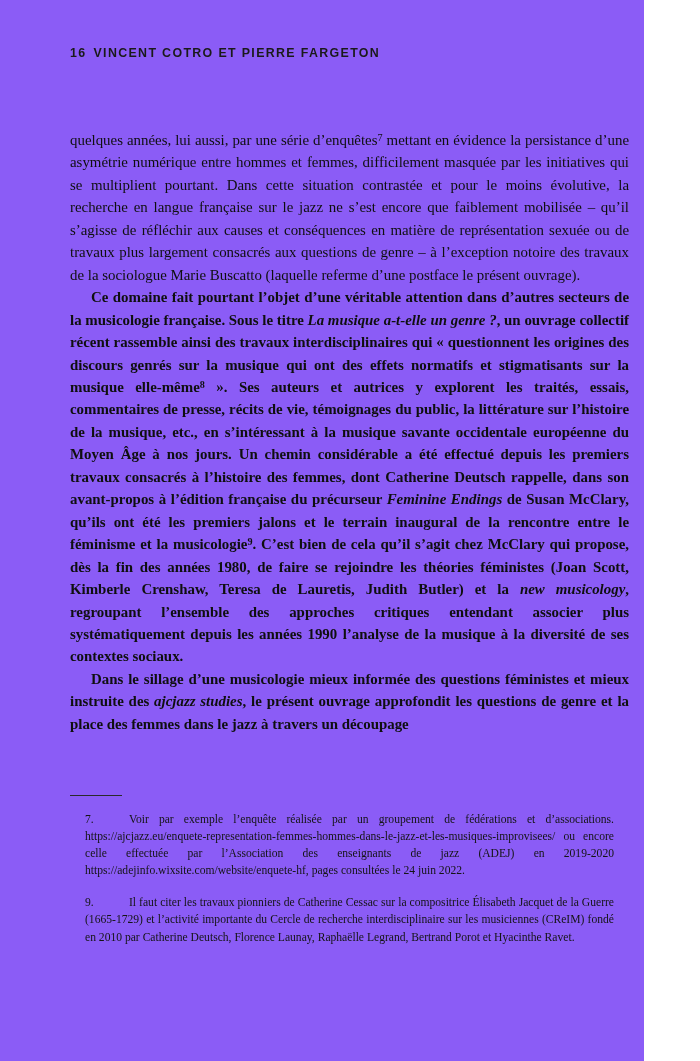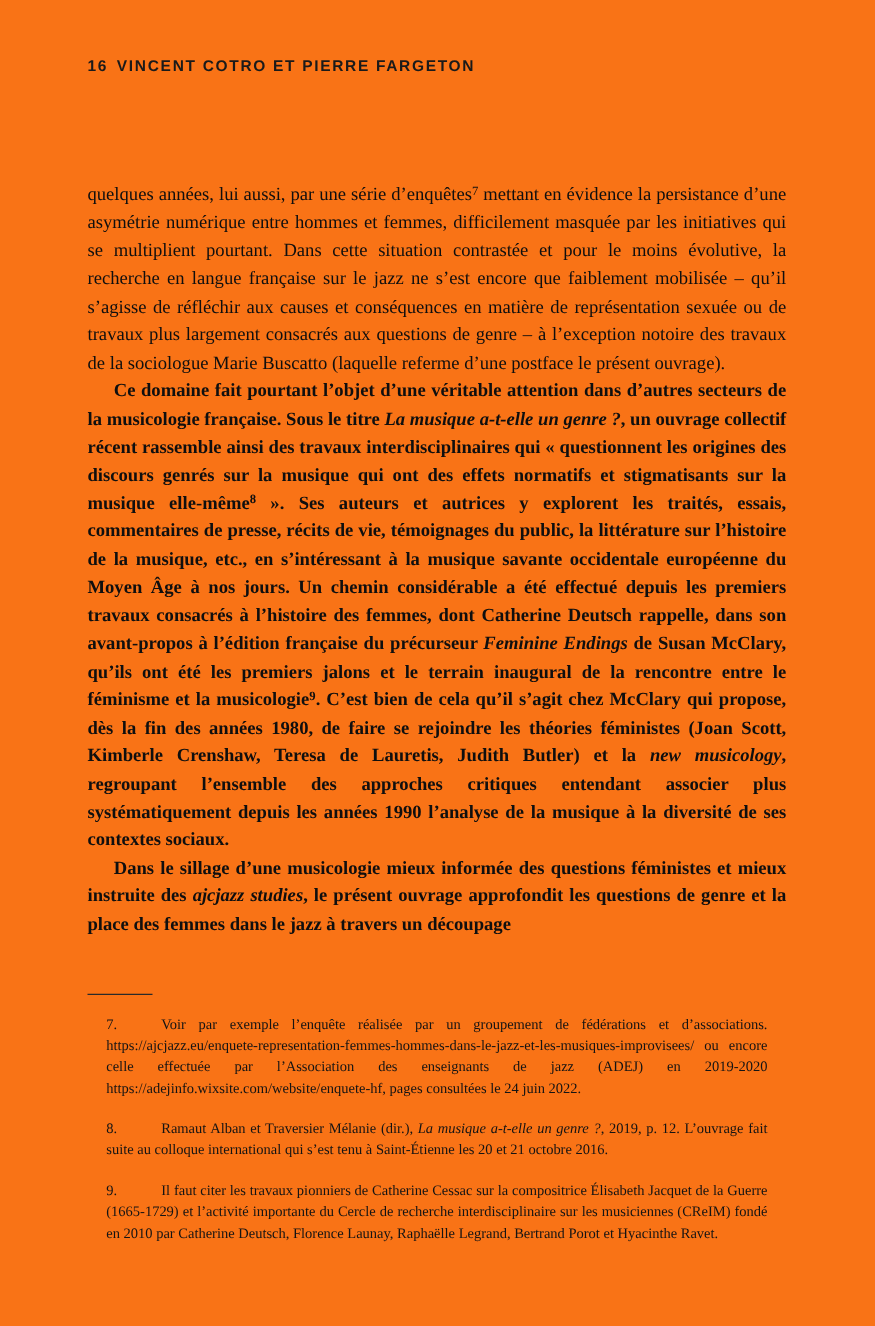--- a/index.html
+++ b/index.html
@@ -13,23 +13,23 @@
     position: relative;
     font-family: "Liberation Serif", "DejaVu Serif", serif;
     color: #111111;
     overflow: hidden;
   }
 
   .page {
     position: absolute;
     left: 0;
     top: 0;
-    width: 700px;
+    width: 644px;
     height: 1061px;
-    background: #f97316;
+    background: #8b5cf6;
   }
 
   
   .running-header {
     position: absolute;
     left: 70px;
     top: 46px;
     width: 560px;
     font-family: "Liberation Sans", "DejaVu Sans", sans-serif;
     font-weight: bold;
@@ -39,21 +39,21 @@
     white-space: nowrap;
   }
   .running-header .folio {
     margin-right: 7px;
   }
 
   
   .body-block {
     position: absolute;
     left: 70px;
-    top: 145px;
+    top: 129px;
     width: 559px;
   }
   .body-para {
     margin: 0;
     font-size: 14.9px;
     line-height: 22.45px;
     text-align: justify;
     text-justify: inter-word;
     hyphens: manual;
     color: #0f0f0f;
@@ -115,18 +115,17 @@
   <div class="body-block" id="body-block">
       <p class="body-para"><span>quelques années, lui aussi, par une série d’enquêtes</span><sup>7</sup><span> mettant en évidence la persistance d’une asymétrie numérique entre hommes et femmes, difficilement masquée par les initiatives qui se multiplient pourtant. Dans cette situation contrastée et pour le moins évolutive, la recherche en langue française sur le jazz ne s’est encore que faiblement mobilisée – qu’il s’agisse de réfléchir aux causes et conséquences en matière de représentation sexuée ou de travaux plus largement consacrés aux questions de genre – à l’exception notoire des travaux de la sociologue Marie Buscatto (laquelle referme d’une postface le présent ouvrage).</span></p>
       <p class="body-para indented"><span>Ce domaine fait pourtant l’objet d’une véritable attention dans d’autres secteurs de la musicologie française. Sous le titre </span><i>La musique a-t-elle un genre ?</i><span>, un ouvrage collectif récent rassemble ainsi des travaux interdisciplinaires qui « questionnent les origines des discours genrés sur la musique qui ont des effets normatifs et stigmatisants sur la musique elle-même</span><sup>8</sup><span> ». Ses auteurs et autrices y explorent les traités, essais, commentaires de presse, récits de vie, témoignages du public, la littérature sur l’histoire de la musique, etc., en s’intéressant à la musique savante occidentale européenne du Moyen Âge à nos jours. Un chemin considérable a été effectué depuis les premiers travaux consacrés à l’histoire des femmes, dont Catherine Deutsch rappelle, dans son avant-propos à l’édition française du précurseur </span><i>Feminine Endings</i><span> de Susan McClary, qu’ils ont été les premiers jalons et le terrain inaugural de la rencontre entre le féminisme et la musicologie</span><sup>9</sup><span>. C’est bien de cela qu’il s’agit chez McClary qui propose, dès la fin des années 1980, de faire se rejoindre les théories féministes (Joan Scott, Kimberle Crenshaw, Teresa de Lauretis, Judith Butler) et la </span><i>new musicology</i><span>, regroupant l’ensemble des approches critiques entendant associer plus systématiquement depuis les années 1990 l’analyse de la musique à la diversité de ses contextes sociaux.</span></p>
       <p class="body-para indented"><span>Dans le sillage d’une musicologie mieux informée des questions féministes et mieux instruite des </span><i>ajcjazz studies</i><span>, le présent ouvrage approfondit les questions de genre et la place des femmes dans le jazz à travers un découpage</span></p>
     </div>
 
   <div class="footnote-area">
     <div class="footnote-rule"></div>
     <div id="footnote-list">
         <p class="footnote"><span class="fn-num">7.</span><span>Voir par exemple l’enquête réalisée par un groupement de fédérations et d’associations. https://ajcjazz.eu/enquete-representation-femmes-hommes-dans-le-jazz-et-les-musiques-improvisees/ ou encore celle effectuée par l’Association des enseignants de jazz (ADEJ) en 2019-2020 https://adejinfo.wixsite.com/website/enquete-hf, pages consultées le 24 juin 2022.</span></p>
-        <p class="footnote"><span class="fn-num">8.</span><span>Ramaut Alban et Traversier Mélanie (dir.), </span><i>La musique a-t-elle un genre ?</i><span>, 2019, p. 12. L’ouvrage fait suite au colloque international qui s’est tenu à Saint-Étienne les 20 et 21 octobre 2016.</span></p>
         <p class="footnote"><span class="fn-num">9.</span><span>Il faut citer les travaux pionniers de Catherine Cessac sur la compositrice Élisabeth Jacquet de la Guerre (1665-1729) et l’activité importante du Cercle de recherche interdisciplinaire sur les musiciennes (CReIM) fondé en 2010 par Catherine Deutsch, Florence Launay, Raphaëlle Legrand, Bertrand Porot et Hyacinthe Ravet.</span></p>
       </div>
   </div>
 
 </div>
 
 </body></html>

